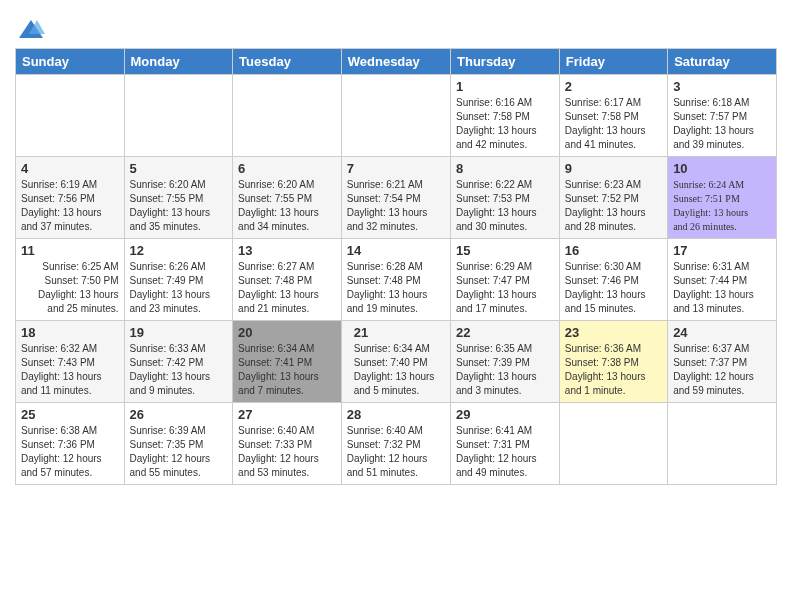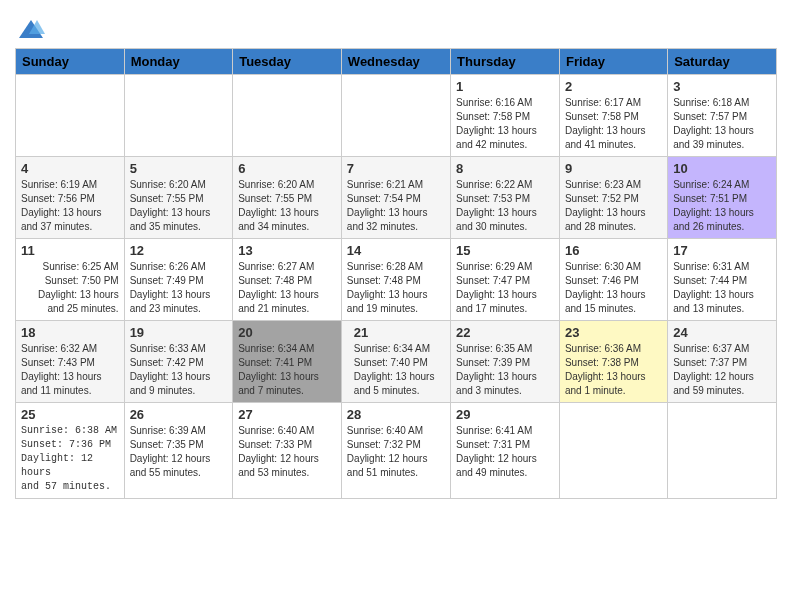--- a/index.html
+++ b/index.html
@@ -48,21 +48,21 @@
       color: #333;
       margin-top: 2px;
     }
     .calendar {
       width: 100%;
       border-collapse: collapse;
       margin-top: 6px;
     }
     .calendar th {
       background-color: #3a7ec8;
-      color: #000000;
+      color: #ffffff;
       font-size: 13px;
       font-weight: bold;
       padding: 5px 6px;
       text-align: left;
       border: 1px solid #ccc;
     }
     .calendar td {
       vertical-align: top;
       border: 1px solid #ccc;
       padding: 4px 5px;
@@ -192,21 +192,21 @@
         </td>
         <td style="background: rgb(245, 245, 245);">
           <span class="day-number">9</span>
           <div class="day-info" style="white-space: pre-line;">Sunrise: 6:23 AM
 Sunset: 7:52 PM
 Daylight: 13 hours
 and 28 minutes.</div>
         </td>
         <td style="background: #c4b5fd;">
           <span class="day-number">10</span>
-          <div class="day-info" style="white-space: pre-line;">Sunrise: 6:24 AM
+          <div class="day-info" style="white-space: pre-line; font-family: Liberation Serif, serif;">Sunrise: 6:24 AM
 Sunset: 7:51 PM
 Daylight: 13 hours
 and 26 minutes.</div>
         </td>
       </tr>
       <tr>
         <td>
           <span class="day-number">11</span>
           <div class="day-info" style="white-space: pre-line; text-align: right;">Sunrise: 6:25 AM
 Sunset: 7:50 PM
@@ -303,21 +303,21 @@
           <span class="day-number">24</span>
           <div class="day-info" style="white-space: pre-line;">Sunrise: 6:37 AM
 Sunset: 7:37 PM
 Daylight: 12 hours
 and 59 minutes.</div>
         </td>
       </tr>
       <tr>
         <td>
           <span class="day-number">25</span>
-          <div class="day-info" style="white-space: pre-line; font-family: Liberation Mono, monospace;">Sunrise: 6:38 AM
+          <div class="day-info" style="white-space: pre-line;">Sunrise: 6:38 AM
 Sunset: 7:36 PM
 Daylight: 12 hours
 and 57 minutes.</div>
         </td>
         <td>
           <span class="day-number">26</span>
           <div class="day-info" style="white-space: pre-line;">Sunrise: 6:39 AM
 Sunset: 7:35 PM
 Daylight: 12 hours
 and 55 minutes.</div>

